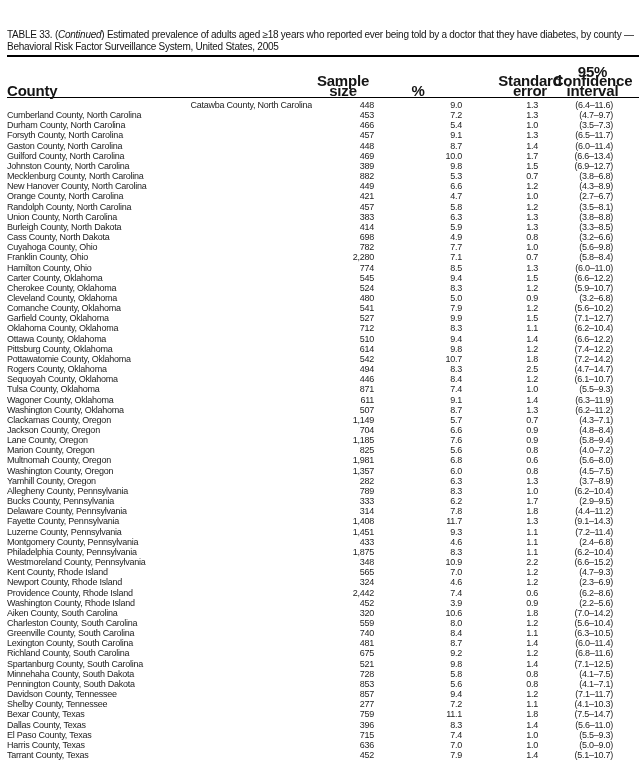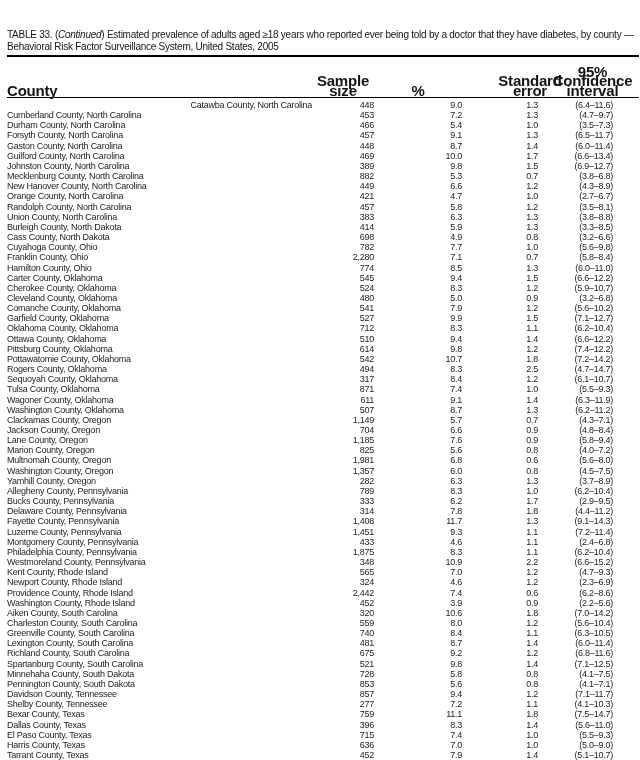--- a/index.html
+++ b/index.html
@@ -275,21 +275,21 @@
         </tr>
         <tr>
           <td class="c0">Rogers County, Oklahoma</td>
           <td class="c1">494</td>
           <td class="c2">8.3</td>
           <td class="c3">2.5</td>
           <td class="c4">(4.7–14.7)</td>
         </tr>
         <tr>
           <td class="c0">Sequoyah County, Oklahoma</td>
-          <td class="c1">317</td>
+          <td class="c1">446</td>
           <td class="c2">8.4</td>
           <td class="c3">1.2</td>
           <td class="c4">(6.1–10.7)</td>
         </tr>
         <tr>
           <td class="c0">Tulsa County, Oklahoma</td>
           <td class="c1">871</td>
           <td class="c2">7.4</td>
           <td class="c3">1.0</td>
           <td class="c4">(5.5–9.3)</td>

